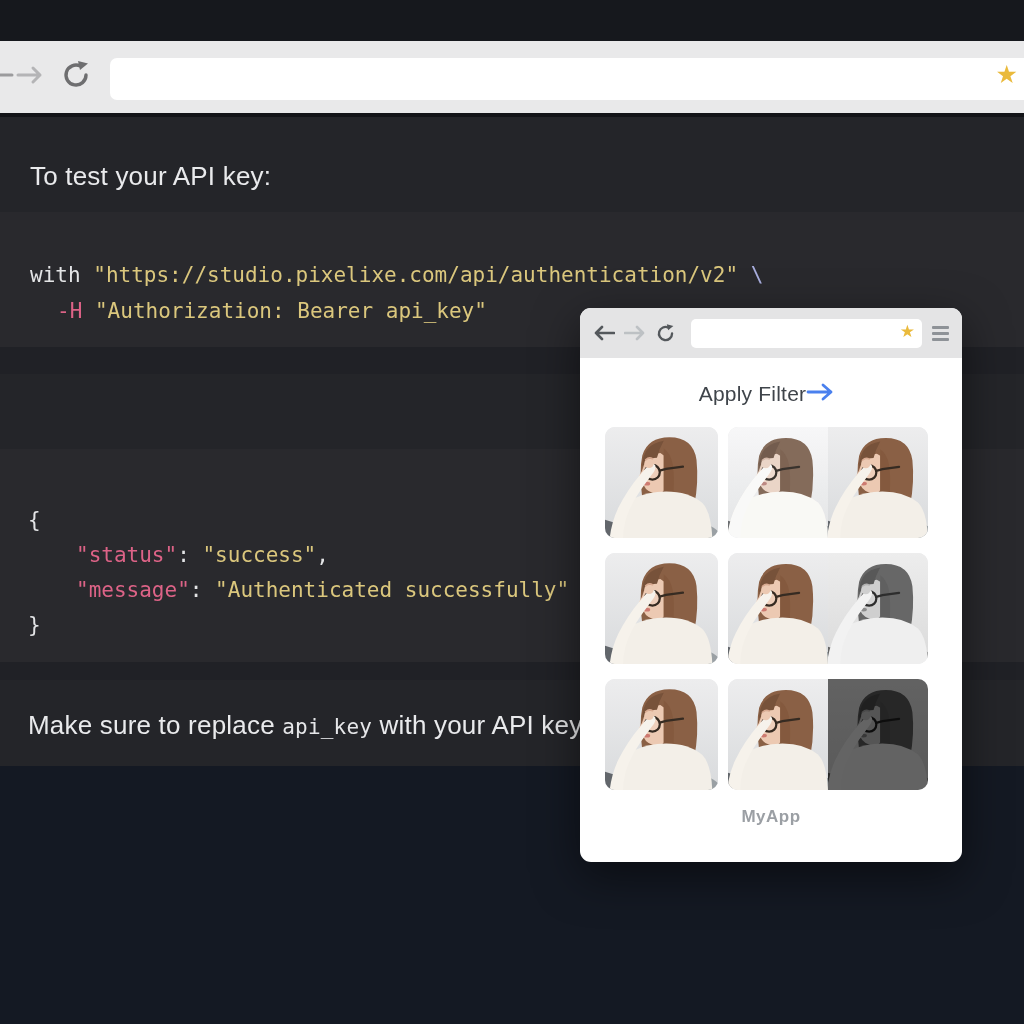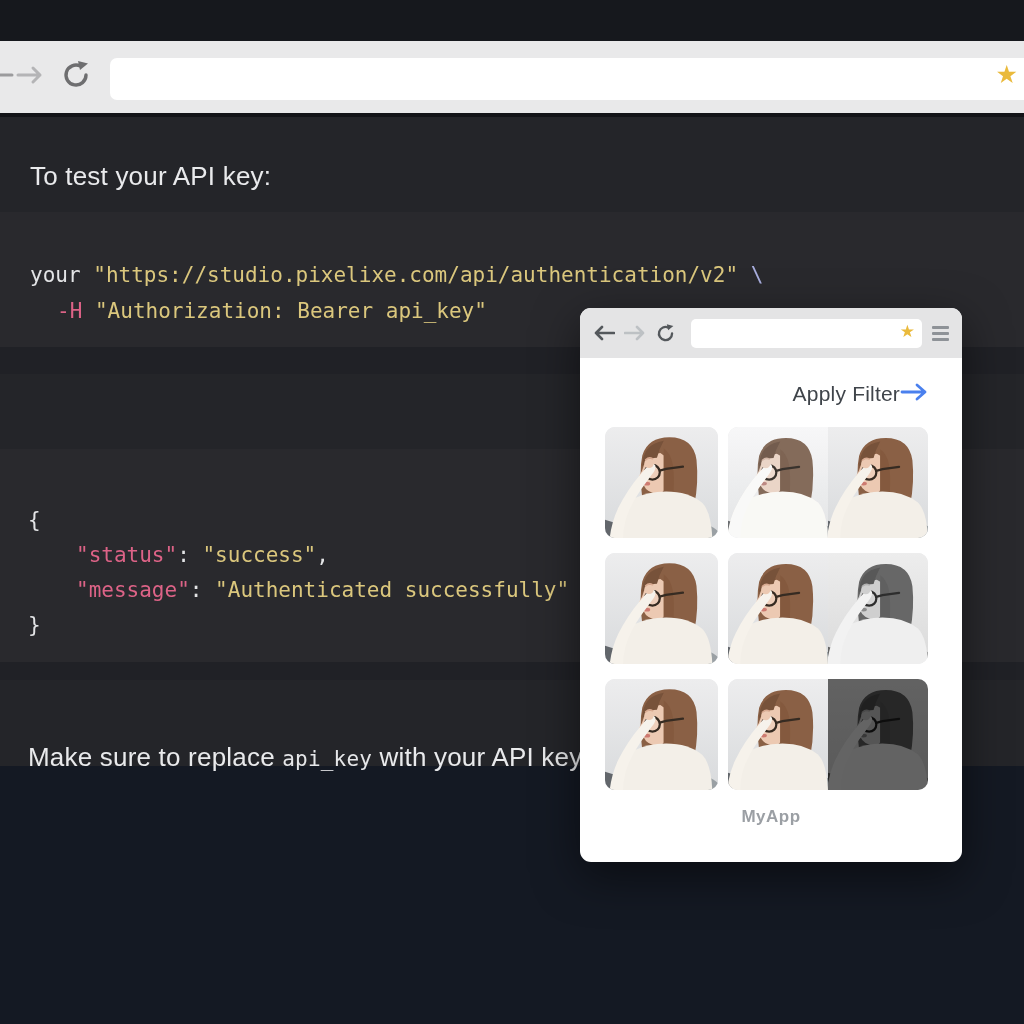--- a/index.html
+++ b/index.html
@@ -21,21 +21,21 @@
   .band-intro   { top:117px; height:95px;  background:#242529; }
   .band-code1   { top:212px; height:135px; background:#29292d; }
   .band-returns { top:374px; height:75px;  background:#242529; }
   .band-code2   { top:449px; height:213px; background:#29292d; }
   .band-replace { top:680px; height:86px;  background:#242529; }
   .band-bottom  { top:766px; height:258px; background:#141923; }
 
   .doc-text { position:absolute; color:#e9eaec; font-size:26px; letter-spacing:.2px; white-space:nowrap; }
   .t-intro   { left:30px; top:161px; }
   .t-returns { left:30px; top:403px; }
-  .t-replace { left:28px; top:710px;margin-top:32px; }
+  .t-replace { left:28px; top:710px; }
 
   .code { position:absolute; font-family:"DejaVu Sans Mono", monospace; font-size:21px; white-space:pre; color:#e3e4e6; }
   .c-yellow { color:#dbc77d; }
   .c-pink   { color:#dd6387; }
   .c-lav    { color:#a9aede; }
   .inline-code { font-family:"DejaVu Sans Mono", monospace; font-size:21px; color:#e6e7e9; }
 
   .curl-l1 { left:30px; top:263px; }
   .curl-l2 { left:57px; top:299px; }
   .json-l0 { left:28px; top:508px; }
@@ -46,21 +46,21 @@
   
   .popup { position:absolute; left:580px; top:308px; width:382px; height:554px; background:#ffffff; border-radius:11px; box-shadow:0 14px 45px rgba(0,0,0,.5); z-index:10; }
   .popup-toolbar { position:absolute; left:0; top:0; width:100%; height:50px; background:#e4e4e5; border-radius:11px 11px 0 0; display:flex; align-items:center; padding:0 13px; }
   .popup-toolbar .sp { margin-right:9px; display:flex; align-items:center; }
   .popup-url { position:relative; flex:1; height:29px; background:#ffffff; border-radius:5px; margin:0 10px 0 6px; }
   .popup-url input { width:100%; height:100%; border:none; outline:none; background:transparent; border-radius:5px; font-size:13px; padding:0 26px 0 10px; color:#333; }
   .popup-star { position:absolute; right:7px; top:4px; font-size:17px; }
   .menu-ico { display:flex; flex-direction:column; gap:3px; }
   .menu-ico span { display:block; width:17px; height:3px; background:#8e9297; border-radius:1px; }
 
-  .popup-title-row { position:absolute; left:25px; right:34px; top:74px; display:flex; justify-content:flex-end; align-items:center; }
+  .popup-title-row { position:absolute; left:25px; right:34px; top:74px; display:flex; justify-content:center; align-items:center; }
   .popup-title { font-size:21px; color:#3f444a; letter-spacing:.2px; }
 
   .grid { position:absolute; left:25px; top:119px; width:323px; }
   .grid-row { display:flex; gap:10px; margin-bottom:15px; }
   .card { height:111px; border-radius:10px; overflow:hidden; background:#e6e7e9; }
   .card.single { width:113px; }
   .card.pair { width:200px; display:flex; }
   .card.pair .portrait { width:100px; }
   .portrait { display:block; width:113px; height:111px; }
 
@@ -126,21 +126,21 @@
 
   <div class="band band-intro"></div>
   <div class="band band-code1"></div>
   <div class="band band-returns"></div>
   <div class="band band-code2"></div>
   <div class="band band-replace"></div>
   <div class="band band-bottom"></div>
 
   <div class="doc-text t-intro">To test your API key:</div>
 
-  <div class="code curl-l1"><span>your</span><span> </span><span class="c-yellow">"https://studio.pixelixe.com/api/authentication/v2"</span><span> </span><span class="c-lav">\</span></div>
+  <div class="code curl-l1"><span>with</span><span> </span><span class="c-yellow">"https://studio.pixelixe.com/api/authentication/v2"</span><span> </span><span class="c-lav">\</span></div>
   <div class="code curl-l2"><span class="c-pink">-H</span><span> </span><span class="c-yellow">"Authorization: Bearer api_key"</span></div>
 
 
   <div class="code json-l0">{</div>
   <div class="code json-l1"><span class="c-pink">"status"</span><span>:</span><span> </span><span class="c-yellow">"success"</span><span>,</span></div>
   <div class="code json-l2"><span class="c-pink">"message"</span><span>:</span><span> </span><span class="c-yellow">"Authenticated successfully"</span></div>
   <div class="code json-l3">}</div>
 
   <div class="doc-text t-replace"><span>Make sure to replace </span><span class="inline-code">api_key</span><span> with your API key</span></div>
 

